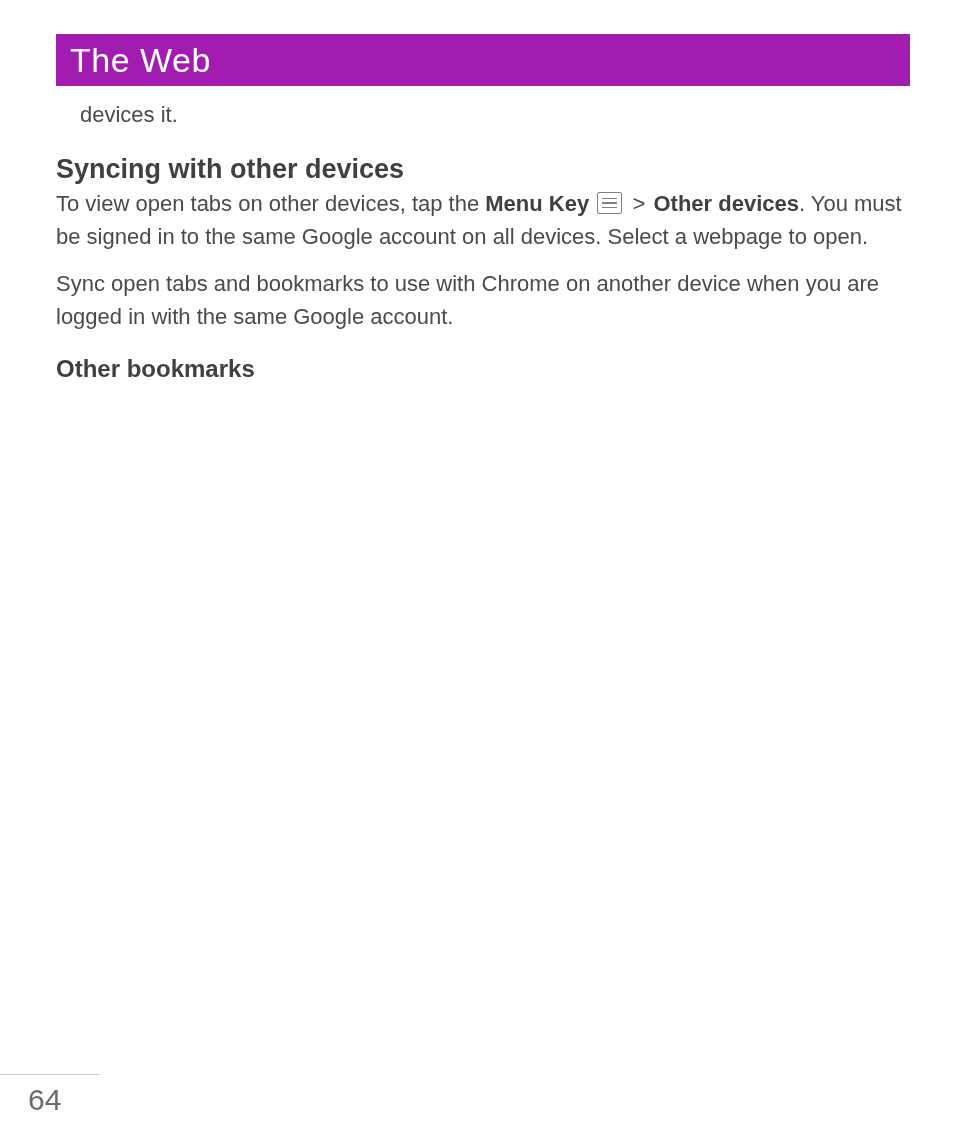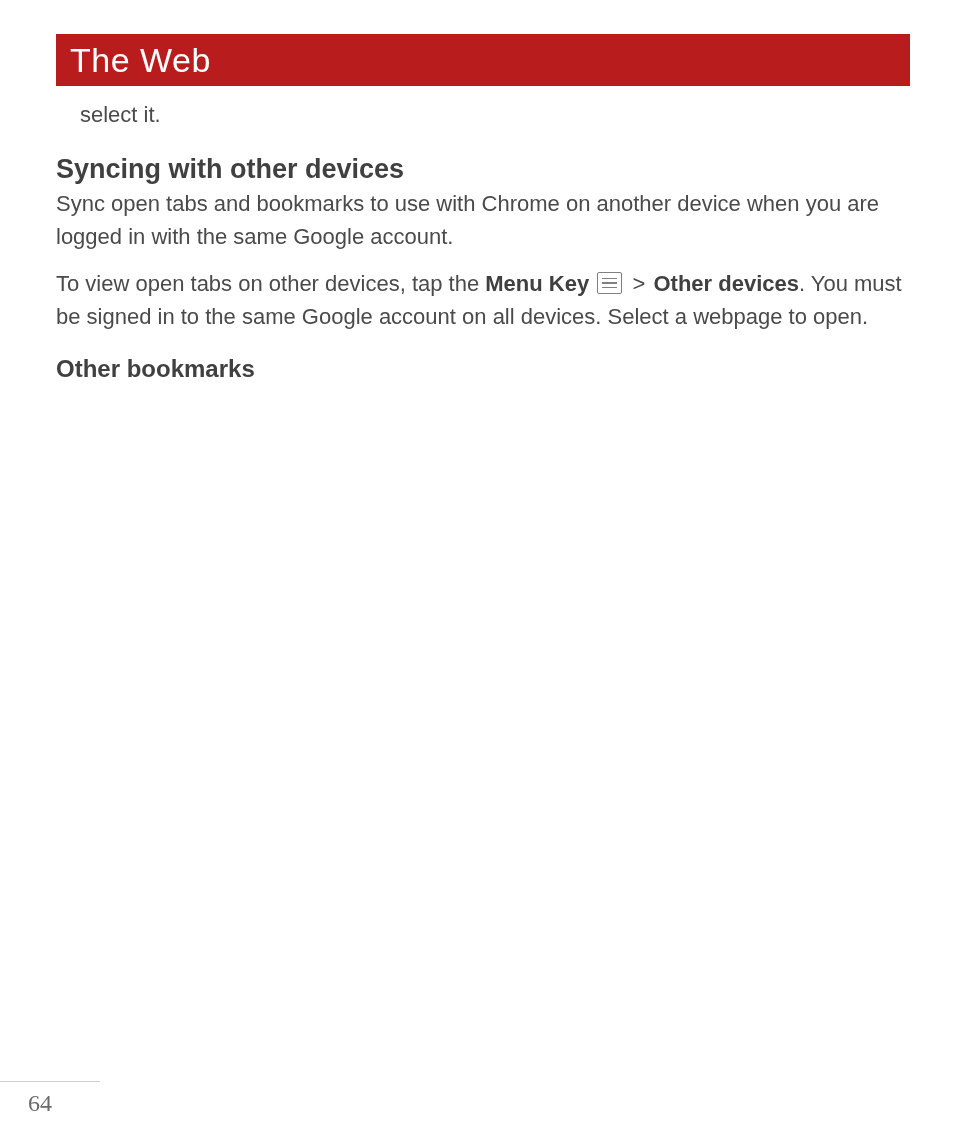--- a/index.html
+++ b/index.html
@@ -1,64 +1,64 @@
 <!DOCTYPE html>
 <html><head>
 <meta charset="utf-8">
 <style>
   * { margin: 0; padding: 0; box-sizing: border-box; }
   html, body { width: 954px; height: 1145px; background: #ffffff; font-family: "Segoe UI", "Helvetica Neue", Arial, sans-serif; color: #4a4a4a; }
   .page { position: relative; width: 954px; height: 1145px; padding: 34px 46px 0 56px; }
-  .title-bar { width: 854px; height: 52px; background: #b91c1c; display: flex; align-items: center; padding-left: 14px; }
+  .title-bar { width: 854px; height: 52px; background: #a21caf; display: flex; align-items: center; padding-left: 14px; }
   .title-bar-text { font-size: 34px; font-weight: 400; color: #ffffff; letter-spacing: 0.5px; }
   .content { padding-top: 16px; padding-left: 0; }
   .continued { font-size: 22px; color: #4a4a4a; margin-left: 24px; margin-bottom: 26px; }
   .h2 { font-size: 27px; font-weight: 700; color: #404040; margin-bottom: 2px; }
   .h3 { font-size: 24px; font-weight: 700; color: #404040; margin-top: 22px; margin-bottom: 10px; }
   .para { font-size: 22px; line-height: 1.5; color: #4a4a4a; margin-bottom: 14px; }
   .bold { font-weight: 700; color: #404040; }
   .icon-box { display: inline-flex; vertical-align: middle; position: relative; top: -2px; margin: 0 2px; }
   .icon-menu { width: 25px; height: 22px; border: 1px solid #808080; border-radius: 2px; background: #ffffff; display: inline-flex; flex-direction: column; justify-content: center; align-items: center; gap: 3px; padding: 3px 4px; }
   .icon-menu .bar { width: 100%; height: 1.5px; background: #808080; }
   .icon-star { width: 25px; height: 25px; display: inline-flex; align-items: center; justify-content: center; }
   .icon-star svg { width: 25px; height: 25px; }
   .gt { margin: 0 2px; }
   .footer { position: absolute; left: 0; bottom: 28px; width: 100%; }
   .footer-line { width: 100px; height: 1px; background: #cfcfcf; margin-bottom: 8px; }
-  .page-num { font-size: 24px; color: #6b6b6b; margin-left: 28px; font-family: Liberation Serif, serif; }
+  .page-num { font-size: 30px; color: #6b6b6b; margin-left: 28px; }
 </style>
 </head>
 <body>
 
 <div class="page">
 
   <div class="title-bar">
     <span class="title-bar-text">The Web</span>
   </div>
 
   <div class="content">
-    <p class="continued">select it.</p>
+    <p class="continued">devices it.</p>
 
     <h2 class="h2">Syncing with other devices</h2>
-
-    <p class="para">Sync open tabs and bookmarks to use with Chrome on another device when you are logged in with the same Google account.</p>
 
     <p class="para">
       <span>To view open tabs on other devices, tap the </span><span class="bold">Menu Key</span>
       <span class="icon-box">
         <span class="icon-menu">
           <span class="bar"></span>
             <span class="bar"></span>
             <span class="bar"></span>
         </span>
       </span>
       <span class="gt">&gt;</span>
       <span class="bold">Other devices</span><span>. You must be signed in to the same Google account on all devices. Select a webpage to open.</span>
     </p>
 
+    <p class="para">Sync open tabs and bookmarks to use with Chrome on another device when you are logged in with the same Google account.</p>
+
     <h3 class="h3">Other bookmarks</h3>
 
   </div>
 
   <div class="footer">
     <div class="footer-line"></div>
     <div class="page-num">64</div>
   </div>
 
 </div>

